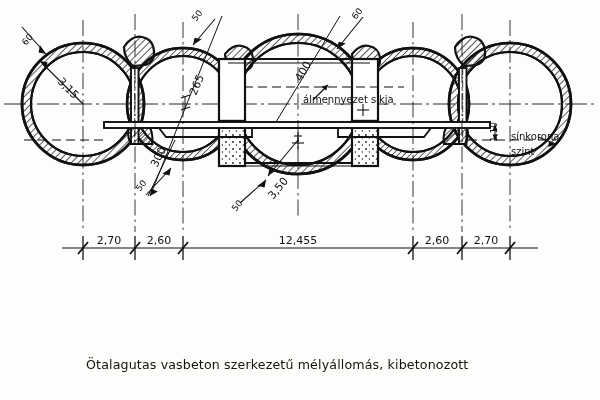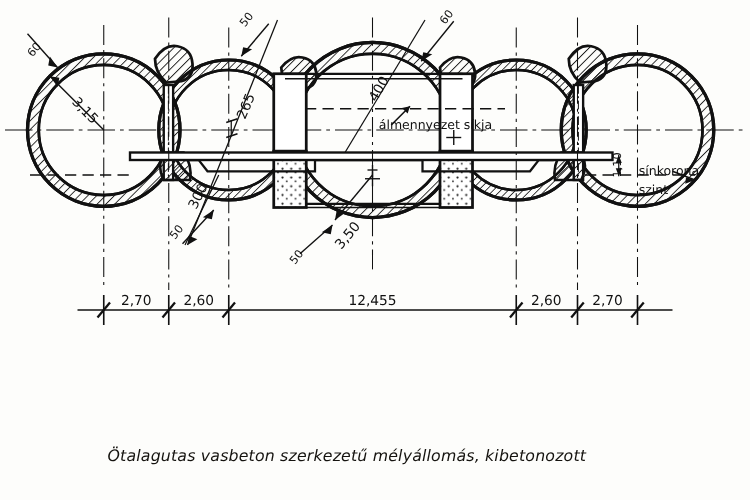--- a/index.html
+++ b/index.html
@@ -36,21 +36,20 @@
     width: 480px;
     font-family: "DejaVu Sans", sans-serif;
     font-size: 12.6px;
     line-height: 21px;
     letter-spacing: 0.15px;
     color: #15130f;
     white-space: pre;
   }
   #caption div {
     white-space: pre;
-    font-style: italic;
   }
   .dimtext {
     font-family: "DejaVu Sans", sans-serif;
     font-size: 11px;
     fill: #111111;
   }
   .smalltext {
     font-family: "DejaVu Sans", sans-serif;
     font-size: 9px;
     fill: #111111;

